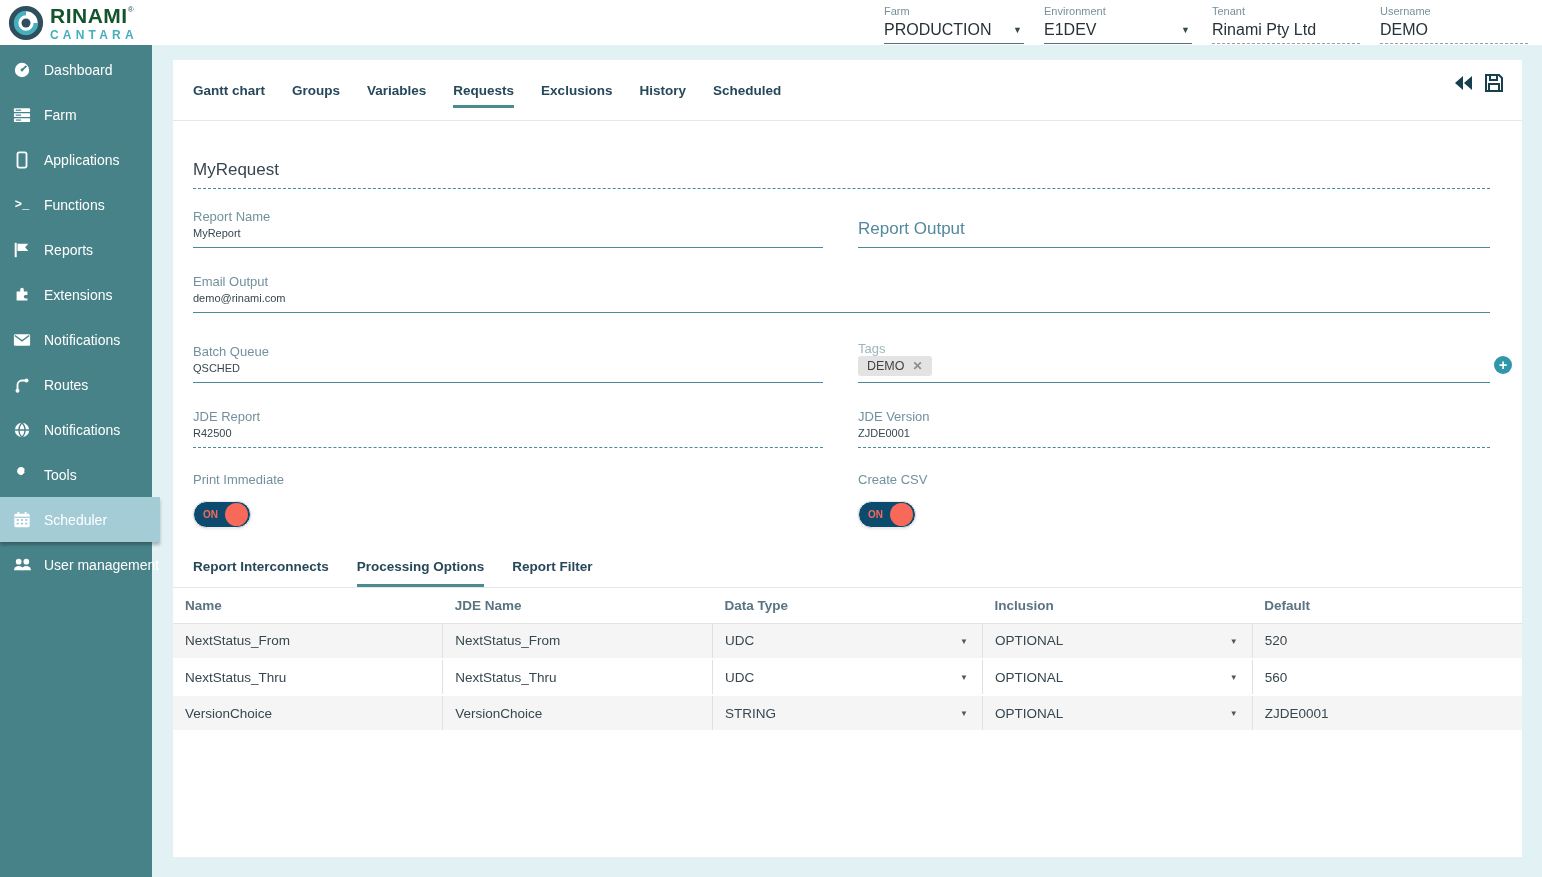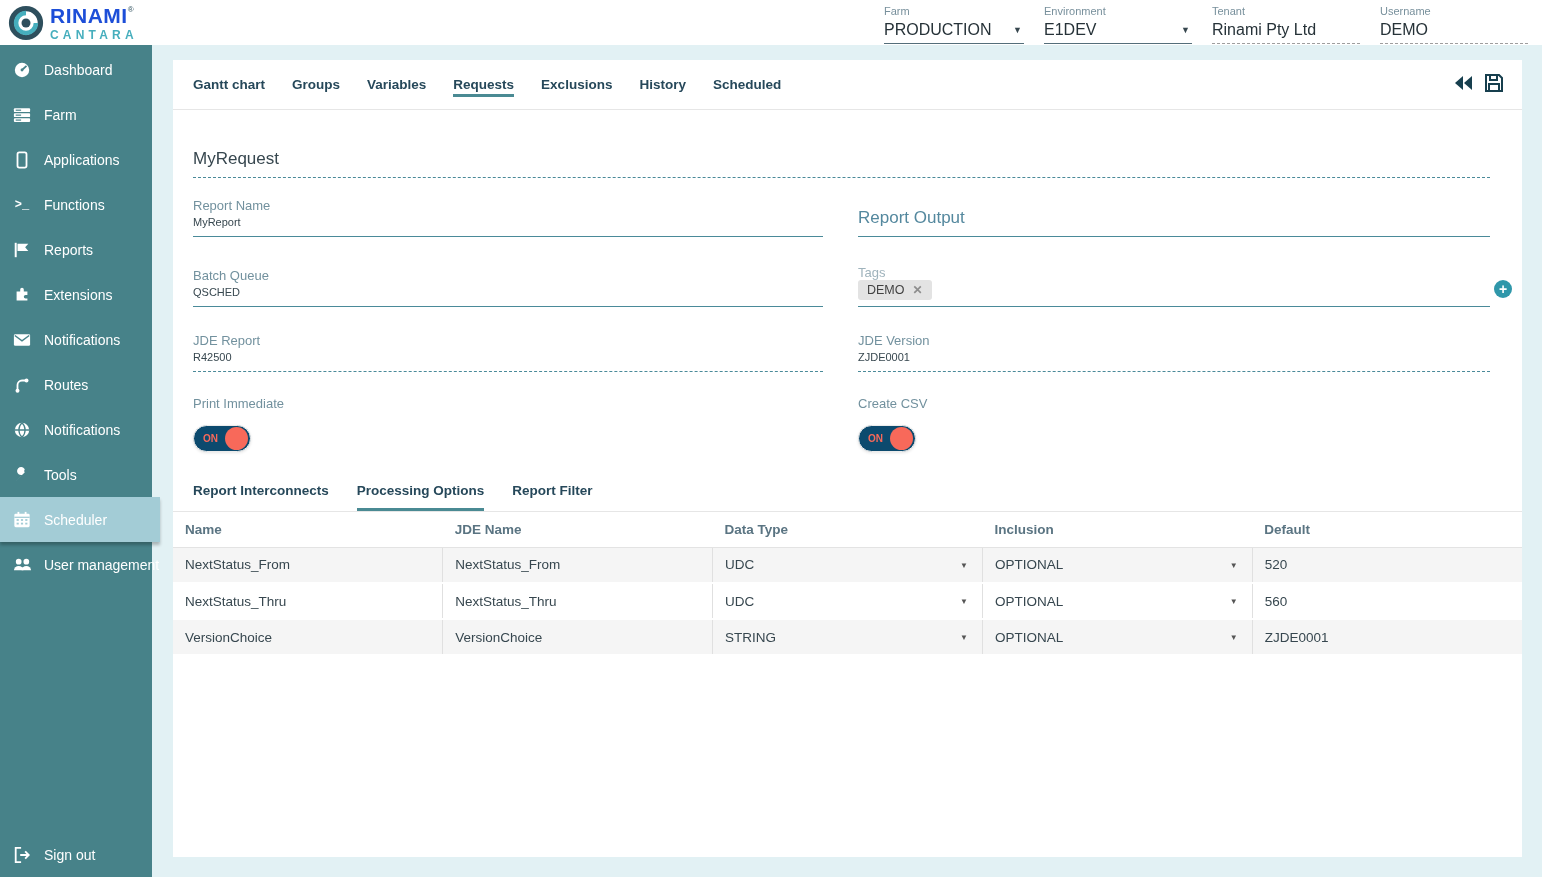--- a/index.html
+++ b/index.html
@@ -8,21 +8,21 @@
     font-family: "Liberation Sans", sans-serif;
     background:#e2f1f4;
     overflow:hidden;
   }
   
   .header { height:45px; background:#fff; display:flex; align-items:center; position:relative; z-index:3; }
   .logo { display:flex; align-items:center; gap:6px; margin-left:8px; }
   .logo-badge { width:36px; height:36px; }
   .logo-text { display:flex; flex-direction:column; line-height:1; }
   .brand-row { display:flex; align-items:flex-start; }
-  .brand { font-size:21px; font-weight:bold; color:#1d4ed8; letter-spacing:0.5px; }
+  .brand { font-size:21px; font-weight:bold; color:#14532d; letter-spacing:0.5px; }
   .brand-mark { font-size:8px; color:#2e4f5d; margin-top:1px; }
   .subbrand { font-size:12px; font-weight:bold; color:#46aebd; letter-spacing:4.2px; margin-top:3px; }
   .header-fields { position:absolute; right:14px; top:5px; display:flex; gap:20px; }
   .hfield { display:flex; flex-direction:column; }
   .hfield.w140{ width:140px; } .hfield.w148{ width:148px; }
   .hlabel { font-size:11px; color:#78909c; }
   .hval { font-size:16px; color:#263238; display:flex; justify-content:space-between; align-items:center; padding:4px 2px 4px 0; }
   .hval .caret { font-size:9px; color:#37474f; }
   .u-select { border-bottom:1px solid #546e7a; }
   .u-edit { border-bottom:1px dashed #9e9e9e; }
@@ -33,21 +33,21 @@
   .side-item { height:45px; display:flex; align-items:center; gap:12px; padding-left:12px; color:#fff; font-size:14px; white-space:nowrap; cursor:pointer; }
   .side-item .icn { width:20px; height:20px; display:flex; align-items:center; justify-content:center; flex-shrink:0; color:#fff; }
   .side-item.active { background:#a3ccd6; width:160px; position:relative; z-index:2; box-shadow:0 3px 3px rgba(0,0,0,.25); }
   .side-spacer { flex:1; }
   .fn-glyph { font-family:"Liberation Mono", monospace; font-weight:bold; font-size:12px; }
 
   .main { flex:1; padding:15px 20px 20px 21px; }
   .card { background:#fff; height:100%; display:flex; flex-direction:column; position:relative; }
 
   
-  .tabbar { height:50px; border-bottom:1px solid #e6e6e6; display:flex; padding:12px 20px; flex-shrink:0; }
+  .tabbar { height:61px; border-bottom:1px solid #e6e6e6; display:flex; padding:12px 20px; flex-shrink:0; }
   .tab { display:flex; align-items:center; margin-right:27px; font-size:13.5px; font-weight:bold; color:#26485a; border-bottom:3px solid transparent; padding-top:3px; cursor:pointer; }
   .tab.active { border-bottom-color:#4a8a93; }
   .toolbar { position:absolute; top:11px; right:16px; display:flex; gap:7px; }
   .toolbar .tbtn { cursor:pointer; display:flex; align-items:center; }
 
   
   .formarea { padding:0 32px 0 20px; }
   .f-label { font-size:13px; color:#72919e; }
   .f-label.light { color:#9fb3bc; }
   .f-value { font-size:11px; color:#37474f; padding:3px 0 8px; }
@@ -263,29 +263,20 @@
             <circle cx="14" cy="7" r="3" fill="#fff"></circle>
             <path d="M1 16 a5 4.5 0 0 1 10 0 z" fill="#fff"></path>
             <path d="M9 16 a5 4.5 0 0 1 10 0 z" fill="#fff"></path>
           </svg>
       </span>
       <span>User management</span>
     </div>
 
     <div class="side-spacer"></div>
 
-    <div class="side-item">
-      <span class="icn">
-        <svg width="18" height="18" viewBox="0 0 20 20">
-            <path d="M9 2 H3 V18 H9" fill="none" stroke="#fff" stroke-width="2"></path>
-            <path d="M8 10 H17 M13.5 6 L17.5 10 L13.5 14" fill="none" stroke="#fff" stroke-width="2"></path>
-          </svg>
-      </span>
-      <span>Sign out</span>
-    </div>
   </div>
 
   <div class="main">
     <div class="card">
 
       <div class="tabbar">
         <div class="tab">
             <span>Gantt chart</span>
           </div>
         <div class="tab">
@@ -333,20 +324,24 @@
         <div class="frow b-row2">
           <div class="col-l u-solid-t">
             <div class="f-label">Report Name</div>
             <div class="f-value">MyReport</div>
           </div>
           <div class="col-r u-solid-t">
             <div class="placeholder">Report Output</div>
           </div>
         </div>
 
+        <div class="b-row3 u-solid-t">
+          <div class="f-label">Email Output</div>
+          <div class="f-value">demo@rinami.com</div>
+        </div>
 
         <div class="frow b-row4">
           <div class="col-l u-solid-t">
             <div class="f-label">Batch Queue</div>
             <div class="f-value">QSCHED</div>
           </div>
           <div class="col-r u-solid-t">
             <div class="f-label light">Tags</div>
             <div class="chips">
               <span class="chip">

